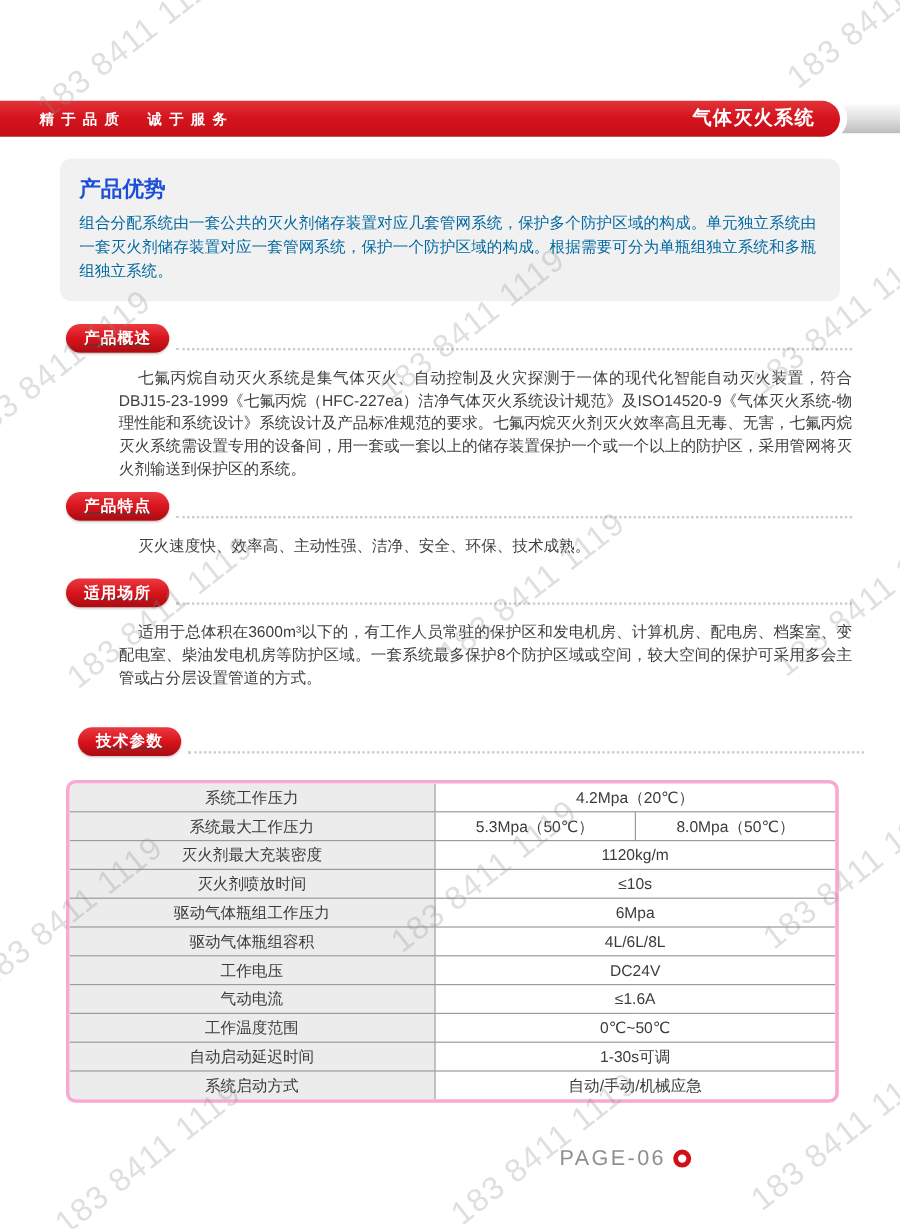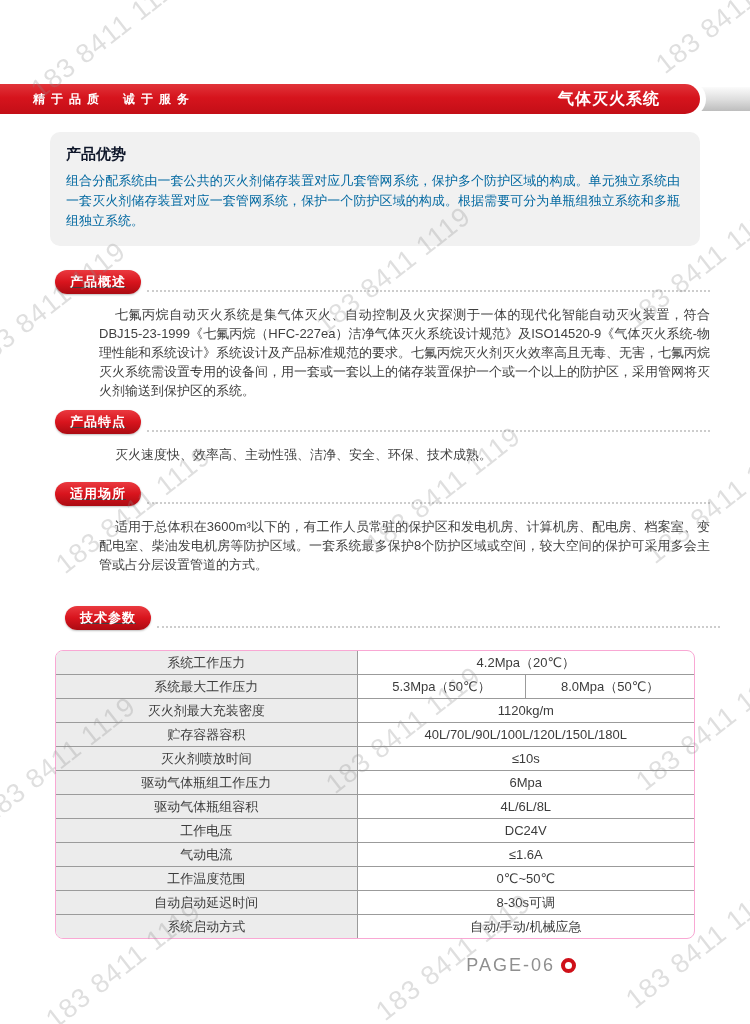--- a/index.html
+++ b/index.html
@@ -27,30 +27,30 @@
   .header-bar{
     position:absolute;left:0;top:0;width:700px;height:30px;
     background:linear-gradient(180deg,#e1343a 0%,#d6141d 45%,#c30e17 100%);
     border-radius:0 15px 15px 0;
   }
   .header-slogan{
     position:absolute;left:33px;top:0;line-height:30px;color:#ffffff;
     font-size:12px;letter-spacing:6px;font-weight:bold;
   }
   .header-badge{
-    position:absolute;left:558px;top:0;width:140px;line-height:30px;
+    position:absolute;left:558px;top:0;width:140px;text-align:center;line-height:30px;
     color:#ffffff;font-size:16px;font-weight:bold;letter-spacing:1px;
   }
 
   
   .adv-card{
     position:absolute;top:132px;left:50px;width:650px;box-sizing:border-box;
     padding:13px 20px 15px 16px;background:#f1f1f1;border-radius:10px;z-index:5;
   }
-  .adv-title{font-size:15px;font-weight:bold;color:#0f172a;margin-bottom:7px;}
+  .adv-title{font-size:18px;font-weight:bold;color:#1d4ed8;margin-bottom:7px;}
   .adv-body{font-size:13px;line-height:20px;color:#0369a1;text-align:justify;}
 
   
   .section{position:absolute;left:55px;width:655px;z-index:5;}
   .sec-overview{top:270px;}
   .sec-features{top:410px;}
   .sec-applicable{top:482px;}
   .sec-specs{top:606px;padding-left:10px;}
   .sec-head{display:flex;align-items:flex-end;text-decoration:underline;}
   .pill{
@@ -61,21 +61,21 @@
   }
   .rule{flex:1;border-bottom:2px dotted #cdcdcd;margin:0 0 2px 6px;height:0;}
   .para{
     margin-top:11px;font-size:13px;line-height:19px;color:#3f3f3f;
     text-align:justify;text-indent:16px;margin-left:44px;
   }
 
   
   .table-wrap{
     position:absolute;top:650px;left:55px;width:638px;z-index:5;background:#fff;
-    border:1px solid #f9a8d4;border-radius:8px;overflow:hidden;
+    border:3px solid #f9a8d4;border-radius:8px;overflow:hidden;
   }
   table.spec{width:100%;border-collapse:collapse;border-style:hidden;}
   table.spec td{
     border:1px solid #9b9b9b;height:23px;padding:0 6px;text-align:center;
     vertical-align:middle;font-size:13px;color:#3c3c3c;
   }
   td.lbl{background:#ececec;width:308px;}
   td.val-half{width:160px;}
 
   
@@ -147,24 +147,20 @@
         <tr>
           <td class="lbl">系统最大工作压力</td>
           <td class="val-half">5.3Mpa（50℃）</td>
           <td class="val-half">8.0Mpa（50℃）</td>
         </tr>
         <tr>
           <td class="lbl">灭火剂最大充装密度</td>
           <td colspan="2">1120kg/m</td>
         </tr>
         <tr>
-          <td class="lbl">贮存容器容积</td>
-          <td colspan="2">40L/70L/90L/100L/120L/150L/180L</td>
-        </tr>
-        <tr>
           <td class="lbl">灭火剂喷放时间</td>
           <td colspan="2">≤10s</td>
         </tr>
         <tr>
           <td class="lbl">驱动气体瓶组工作压力</td>
           <td colspan="2">6Mpa</td>
         </tr>
         <tr>
           <td class="lbl">驱动气体瓶组容积</td>
           <td colspan="2">4L/6L/8L</td>
@@ -176,21 +172,21 @@
         <tr>
           <td class="lbl">气动电流</td>
           <td colspan="2">≤1.6A</td>
         </tr>
         <tr>
           <td class="lbl">工作温度范围</td>
           <td colspan="2">0℃~50℃</td>
         </tr>
         <tr>
           <td class="lbl">自动启动延迟时间</td>
-          <td colspan="2">8-30s可调</td>
+          <td colspan="2">1-30s可调</td>
         </tr>
         <tr>
           <td class="lbl">系统启动方式</td>
           <td colspan="2">自动/手动/机械应急</td>
         </tr>
       </tbody>
     </table>
   </div>
 
   <div class="footer">

